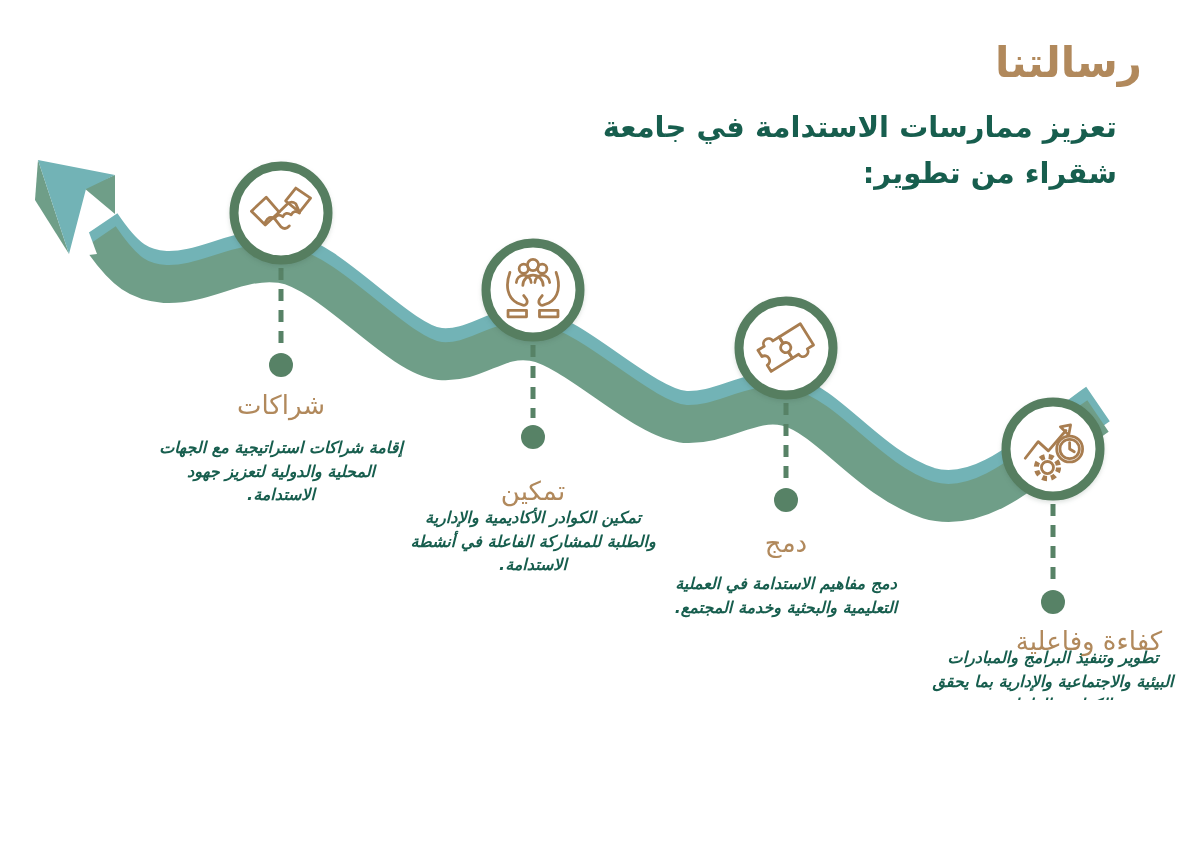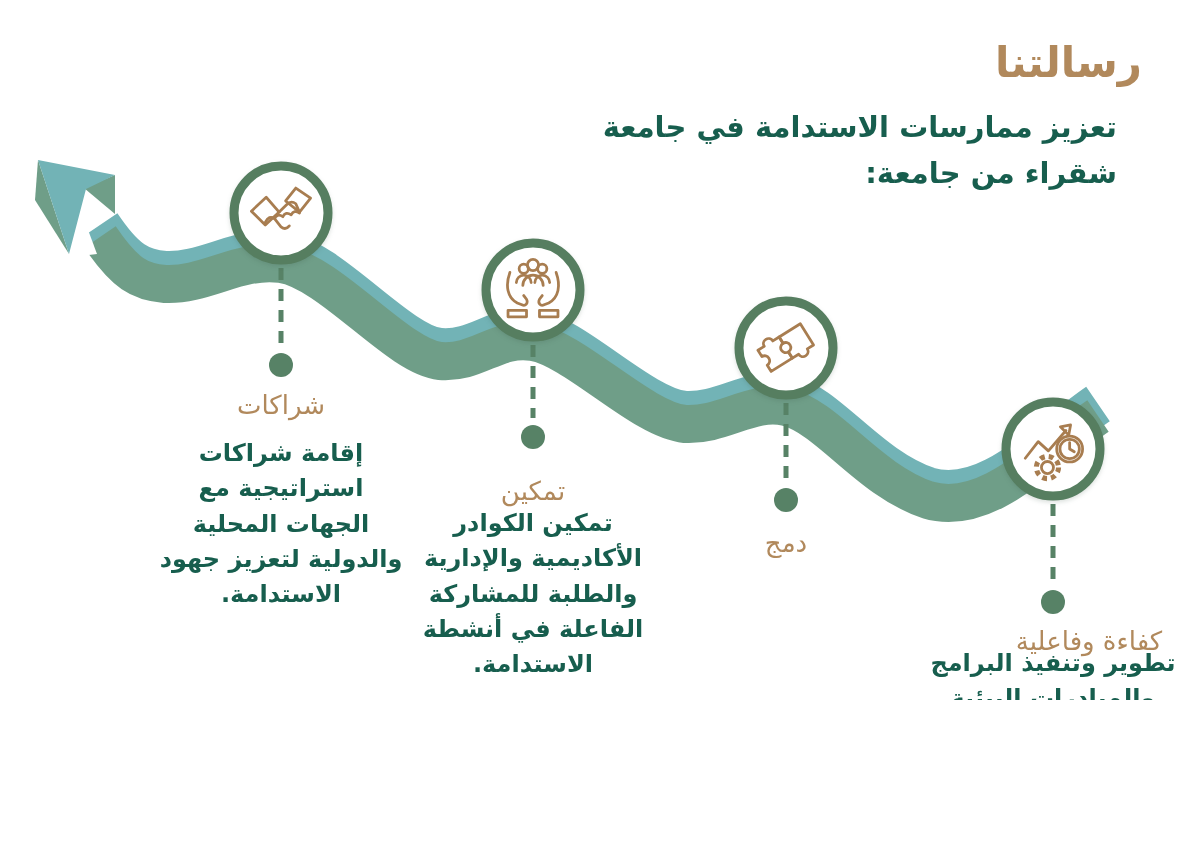--- a/index.html
+++ b/index.html
@@ -44,22 +44,22 @@
     font-size:29px;font-weight:bold;color:var(--green-text);
     direction:rtl;text-align:right;line-height:1.6;white-space:nowrap;
   }
   .node-title{
     position:absolute;width:250px;
     font-size:26px;font-weight:normal;color:var(--brown);
     direction:rtl;text-align:center;
   }
   .node-desc{
     position:absolute;width:250px;
-    font-size:24px;font-weight:bold;color:var(--green-text);
-    direction:rtl;text-align:center;line-height:1.47;
+    font-size:16px;font-weight:bold;color:var(--green-text);
+    direction:rtl;text-align:center;line-height:1.47;font-style:italic;
   }
 </style>
 </head>
 <body>
 
 <div class="canvas">
 
   <svg class="bg" width="1200" height="848" viewBox="0 0 1200 848">
 
     <path class="wave-teal" d="M 100 225
@@ -154,27 +154,28 @@
       <path class="icon-stroke" d="M10 50 L24 32 L35 42 L54 20"></path>
       <path class="icon-stroke" d="M48 16 L59 14 L57 25 Z"></path>
       <circle class="icon-stroke-thick" cx="34" cy="60" r="12" stroke-width="5.5" stroke-dasharray="5.2 4.4"></circle>
       <circle class="icon-stroke" cx="34" cy="60" r="6.5"></circle>
     </svg>
   </div>
 
   <div class="page-title">رسالتنا</div>
   <div class="page-subtitle">
     <div>تعزيز ممارسات الاستدامة في جامعة</div>
-    <div>شقراء من جامعة:</div>
+    <div>شقراء من تطوير:</div>
   </div>
 
   <div class="node-title" style="left:156px;top:390px;">شراكات</div>
   <div class="node-desc" style="left:156px;top:436px;">إقامة شراكات استراتيجية مع الجهات المحلية والدولية لتعزيز جهود الاستدامة.</div>
 
   <div class="node-title" style="left:408px;top:476px;">تمكين</div>
   <div class="node-desc" style="left:408px;top:506px;">تمكين الكوادر الأكاديمية والإدارية والطلبة للمشاركة الفاعلة في أنشطة الاستدامة.</div>
 
   <div class="node-title" style="left:661px;top:528px;">دمج</div>
+  <div class="node-desc" style="left:661px;top:572px;">دمج مفاهيم الاستدامة في العملية التعليمية والبحثية وخدمة المجتمع.</div>
 
   <div class="node-title" style="left:964px;top:626px;">كفاءة وفاعلية</div>
   <div class="node-desc" style="left:928px;top:646px;">تطوير وتنفيذ البرامج والمبادرات البيئية والاجتماعية والإدارية بما يحقق الكفاءة والفاعلية.</div>
 
 </div>
 
 </body></html>

